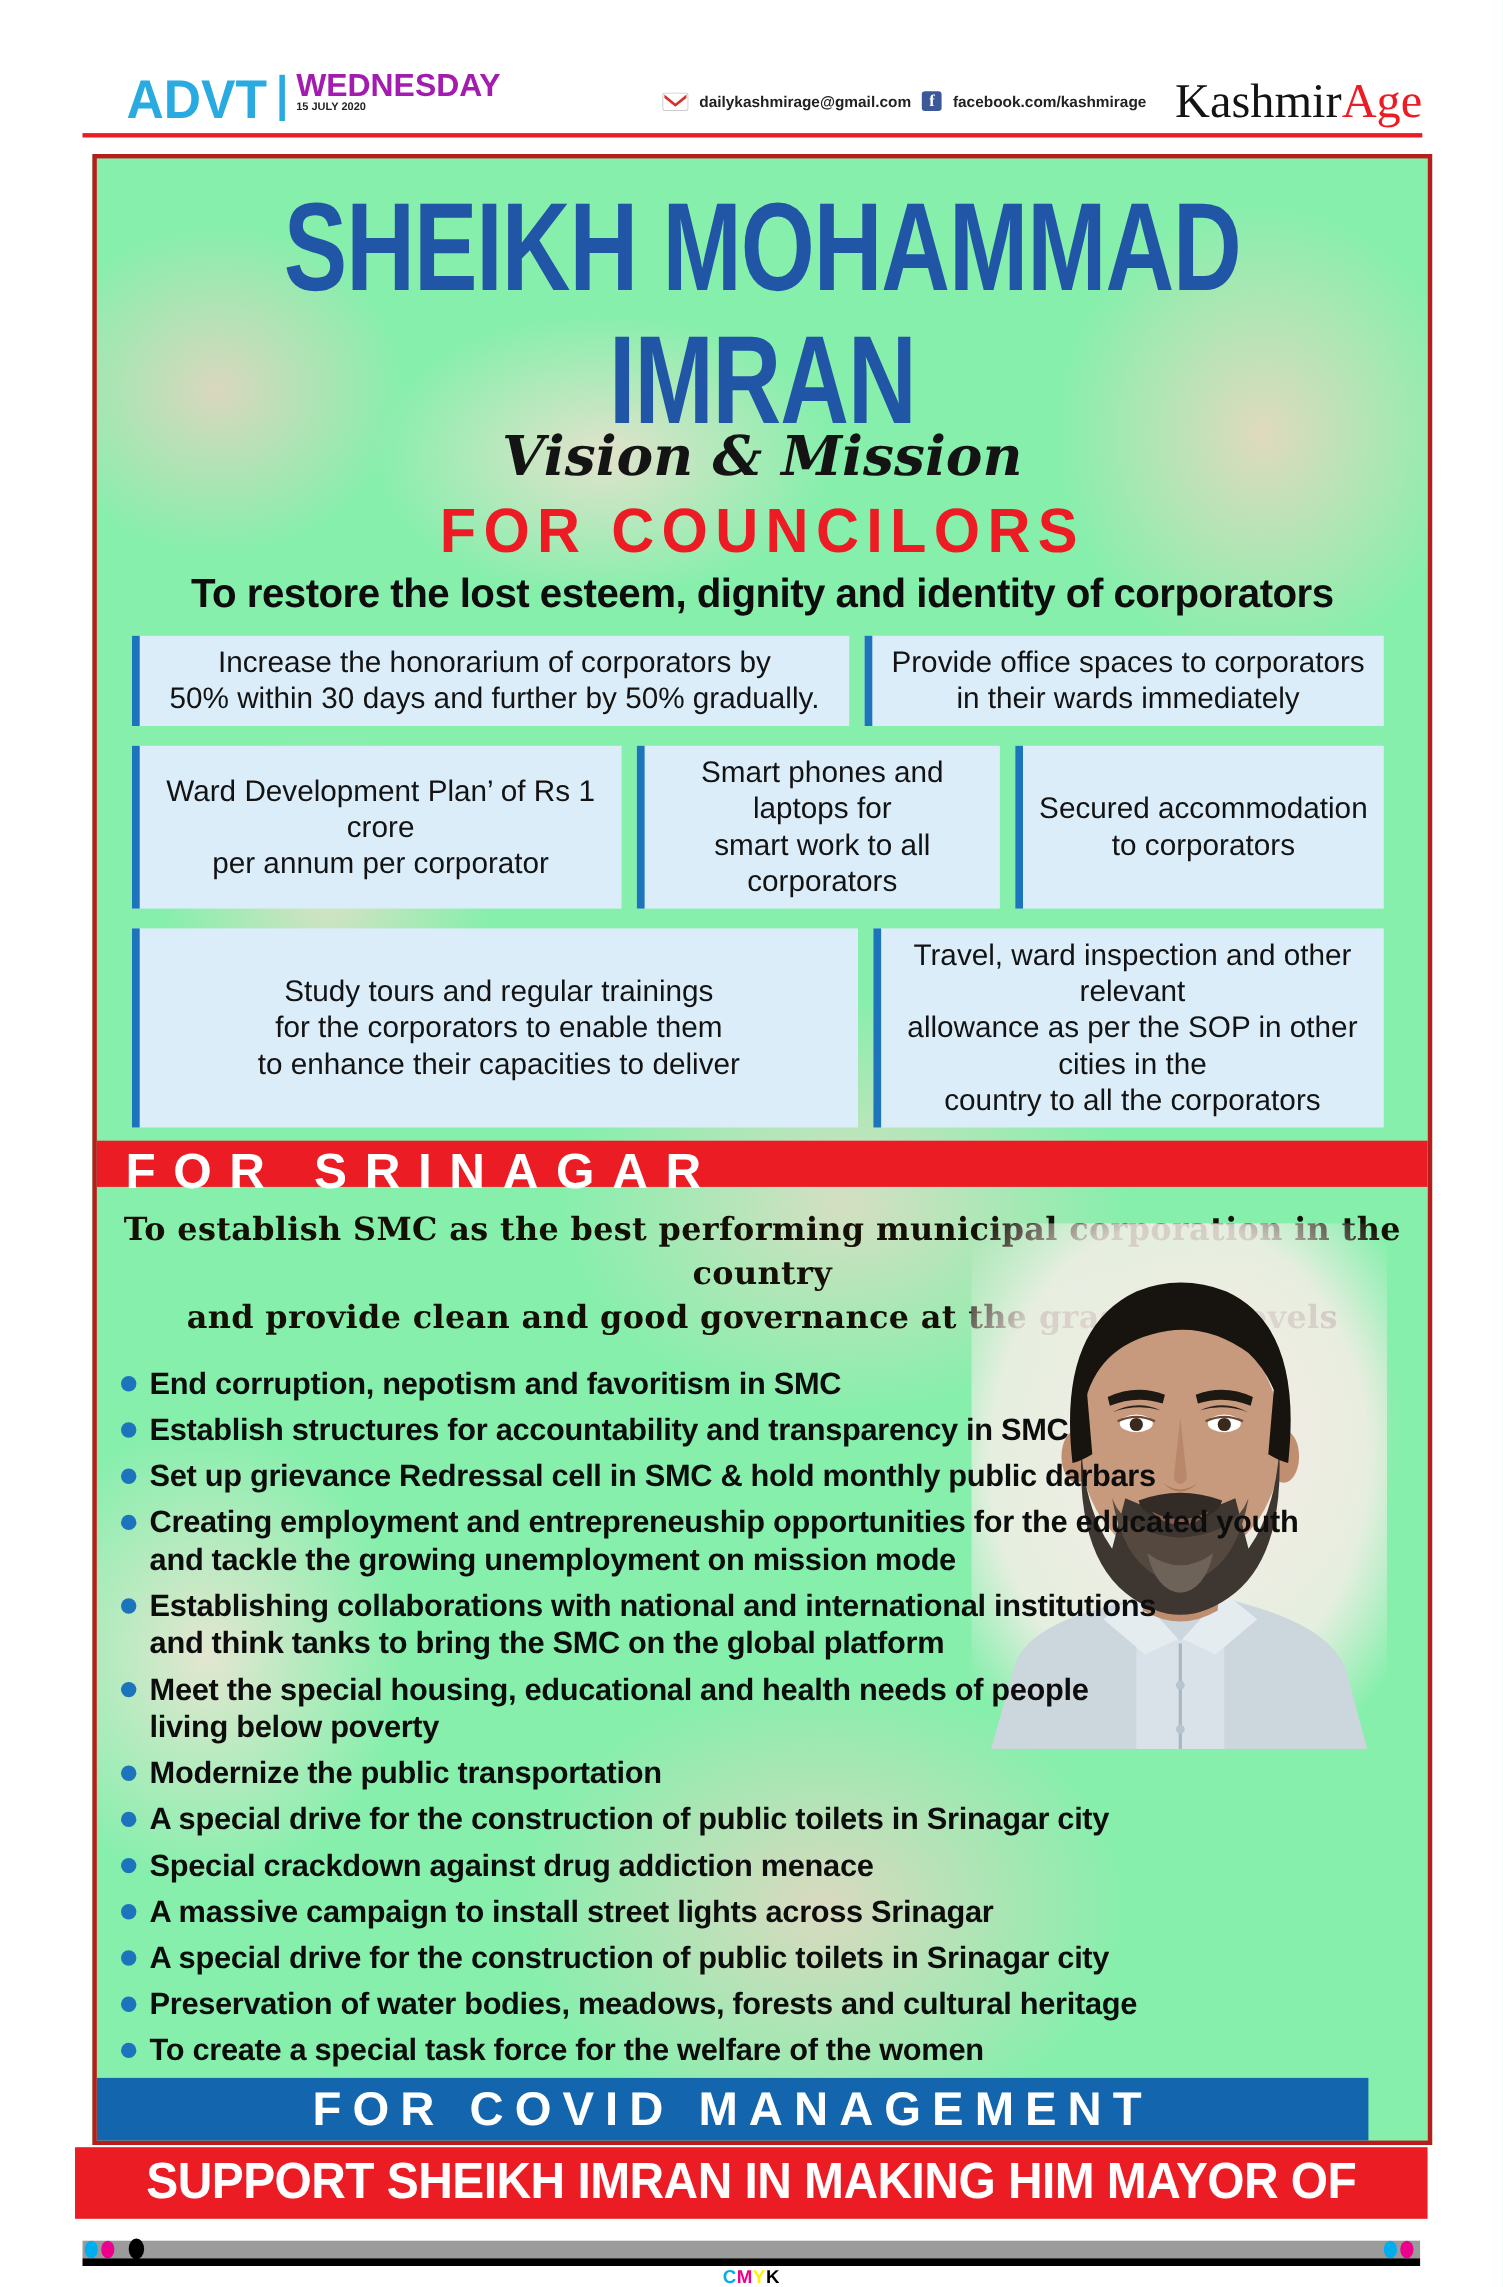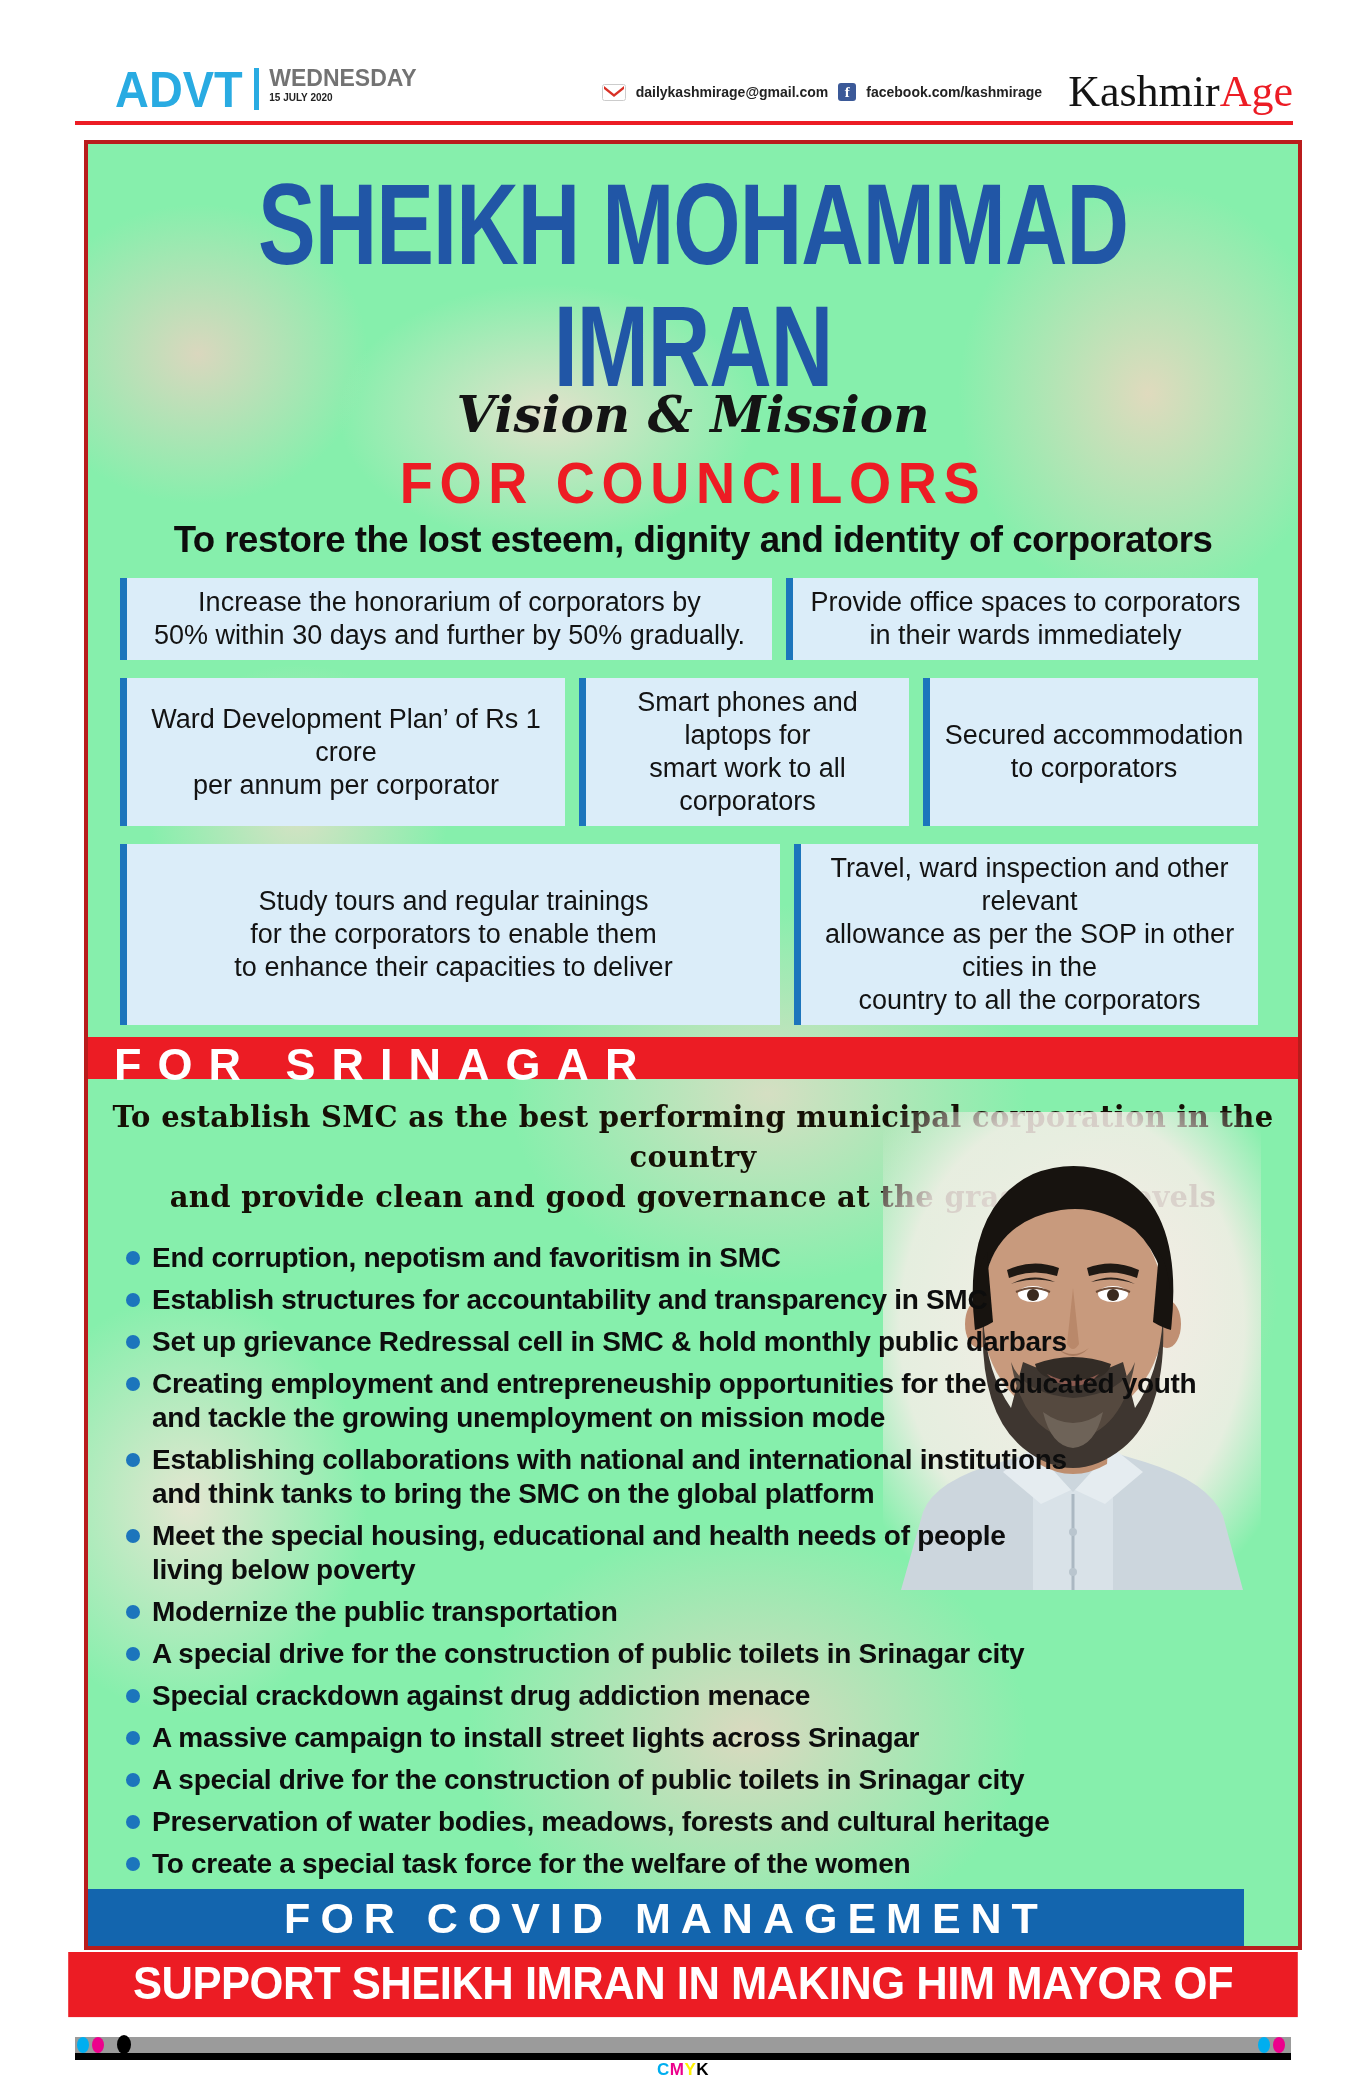--- a/index.html
+++ b/index.html
@@ -6,21 +6,21 @@
   .page {
     position:relative; width:1366px; height:2079px; background:#ffffff;
     font-family:"Liberation Sans", sans-serif; overflow:hidden;
   }
 
   
   .masthead { position:absolute; top:58px; left:75px; width:1218px; height:58px; }
   .mast-left { position:absolute; left:40px; top:8px; display:flex; align-items:flex-start; }
   .advt { color:#29ABE2; font-size:46px; font-weight:bold; line-height:44px; letter-spacing:0; transform:scale(1.02,1.08); transform-origin:left top; }
   .mast-vbar { width:5px; height:42px; background:#29ABE2; margin:2px 10px 0 14px; }
-  .day { font-size:23px; font-weight:bold; color:#737373; line-height:24px; letter-spacing:0; }
+  .day { font-size:29px; font-weight:bold; color:#a21caf; line-height:24px; letter-spacing:0; }
   .date { font-size:10px; font-weight:bold; color:#222; line-height:16px; }
   .mast-right { position:absolute; right:0; top:14px; display:flex; align-items:center; gap:10px; }
   .contact { display:flex; align-items:center; gap:6px; font-size:14px; font-weight:bold; color:#222; }
   .gmail-ico { display:inline-block; width:24px; height:17px; }
   .fb-ico { display:inline-block; width:18px; height:18px; background:#3B5998; border-radius:3px;
             color:#fff; font-weight:bold; font-size:15px; line-height:18px; text-align:center;
             font-family:"Liberation Serif", serif; }
   .logo { font-family:"Liberation Serif", serif; font-size:44px; line-height:40px; margin-left:16px; }
   .logo .k-black { color:#141414; }
   .logo .k-red { color:#EC1C24; }
@@ -81,21 +81,21 @@
   .srinagar-banner {
     width:100%; height:42px; background:#EC1C24; color:#fff; box-sizing:border-box;
     font-size:45px; font-weight:bold; line-height:56px; letter-spacing:16px; padding-left:26px;
   }
   .srinagar-intro {
     margin-top:18px; text-align:center; color:#151005;
     font-family:"DejaVu Serif", serif; font-weight:bold; font-size:29px; line-height:40px;
     white-space:pre-line; letter-spacing:0.3px;
   }
 
-  .bullets { position:relative; z-index:2; list-style:none; margin:24px 0 0 0; padding:0 0 0 38px; }
+  .bullets { position:relative; z-index:2; list-style:none; margin:24px 0 0 0; padding:0 0 0 22px; }
   .bullets li { display:flex; margin-bottom:8px; color:#0d0d0d; font-weight:bold; font-size:28px; line-height:34px; white-space:pre-line; letter-spacing:-0.3px; }
   .dot { flex:none; width:14px; height:14px; border-radius:50%; background:#1C75BC; margin:10px 12px 0 0; }
 
   .photo { position:absolute; left:795px; top:948px; width:378px; height:478px; z-index:1; }
 
   .covid-banner {
     position:relative; z-index:2; margin-top:8px; width:1156px; height:58px; background:#1365AE; color:#fff;
     text-align:center; font-size:43px; font-weight:bold; line-height:58px; letter-spacing:10px;
   }
 

